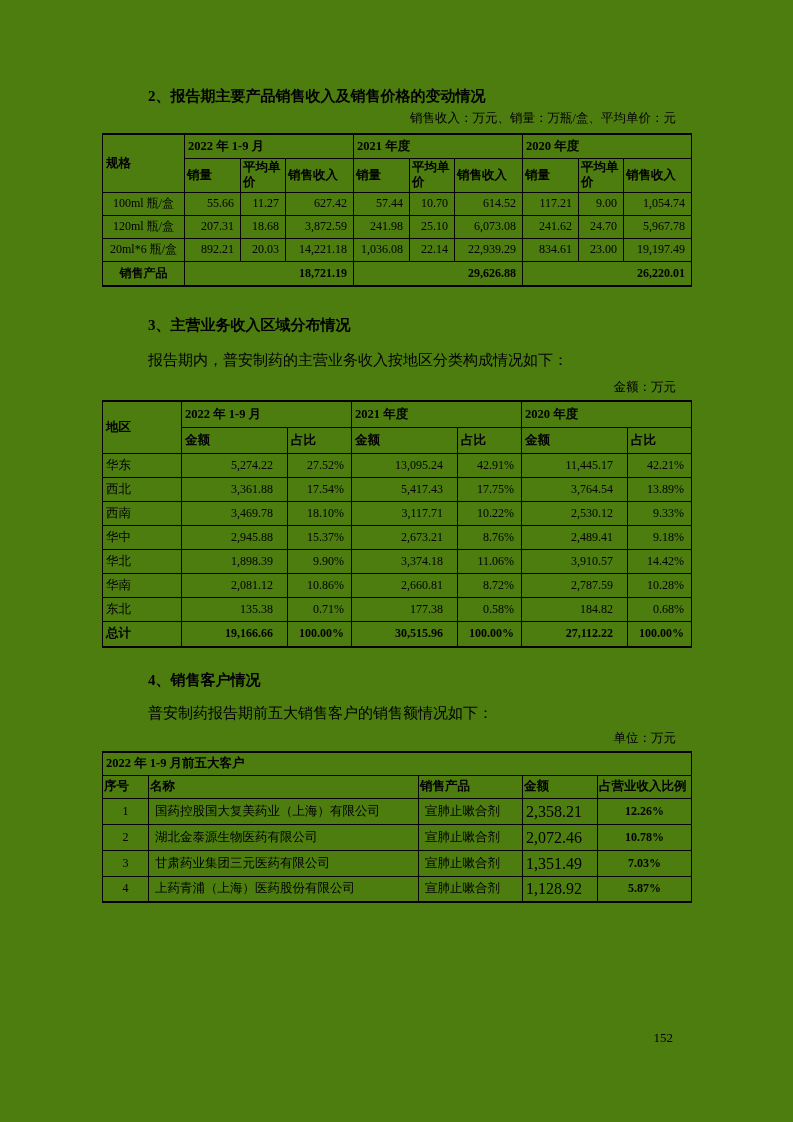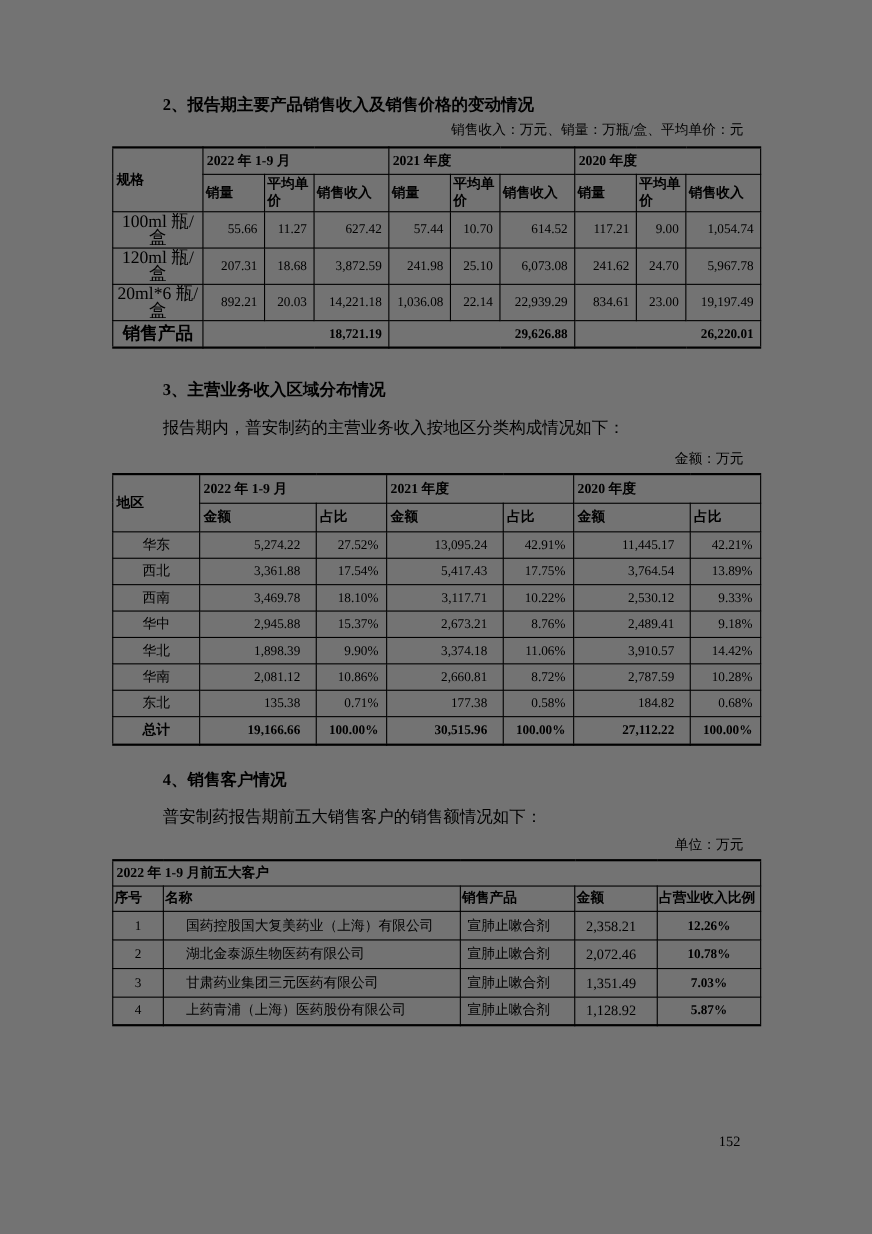--- a/index.html
+++ b/index.html
@@ -1,56 +1,56 @@
 <!DOCTYPE html>
 <html><head>
 <meta charset="utf-8">
 <style>
   html, body { margin: 0; padding: 0; background: #ffffff; }
   .page {
-    width: 793px; height: 1122px; position: relative; background: #737373;
+    width: 793px; height: 1122px; position: relative; background: #4d7c0f;
     color: #000; font-family: "Liberation Serif", serif;
     box-sizing: border-box; padding: 86px 102px 0 102px; overflow: hidden;
   }
   .heading { font-size: 15px; font-weight: bold; line-height: 20px; margin: 0; padding: 0 16px; text-indent: 2em; }
   .para { font-size: 15px; line-height: 30px; text-align: justify; text-indent: 2em; margin: 0; padding: 0 14px 0 16px; }
   .unit-note { font-size: 12.5px; line-height: 17px; text-align: right; padding-right: 15px; }
 
   table {
     width: 100%; border-collapse: collapse; table-layout: fixed; font-size: 12.5px;
     border-top: 2px solid #000; border-bottom: 2px solid #000;
   }
   th, td { border: 1px solid #000; padding: 1px 3px; vertical-align: middle; overflow: hidden; box-sizing: border-box; }
   th { font-weight: bold; text-align: left; line-height: 15px; }
   td { line-height: 15px; }
 
-  .spec   { text-align: center; font-size: 16px; }
-  .region { text-align: center; }
+  .spec   { text-align: center; font-size: 12px; }
+  .region { text-align: left; }
   .num    { text-align: right; padding-right: 6px; font-size: 12px; }
   .amt    { text-align: right; padding-right: 14px; font-size: 12px; }
   .pct    { text-align: right; padding-right: 7px; font-size: 12px; }
   tr.total td { font-weight: bold; }
 
   .tbl1 .hr1 th { height: 24px; }
   .tbl1 .hr2 th { height: 34px; padding: 1px 2px; }
   .tbl1 td { height: 23px; }
   .tbl1 tr.total td { height: 25px; }
 
   .tbl2 .hr1 th { height: 26px; }
   .tbl2 .hr2 th { height: 26px; }
   .tbl2 td { height: 24px; }
   .tbl2 tr.total td { height: 26px; }
 
   .tbl3 .title-row th { height: 23px; }
   .tbl3 .hr2 th { height: 23px; padding: 1px 1px; }
   .tbl3 td { height: 26px; }
   .tbl3 .no { text-align: center; font-size: 12px; }
-  .tbl3 .name { text-align: left; padding-left: 20px; }
+  .tbl3 .name { text-align: left; padding-left: 6px; }
   .tbl3 .product { text-align: left; padding-left: 6px; }
-  .tbl3 .amount { text-align: center; padding-right: 12px; font-size: 13px; }
+  .tbl3 .amount { text-align: left; padding-right: 12px; font-size: 16px; }
   .tbl3 .ratio { text-align: center; font-size: 12px; font-weight: bold; }
 
   .sp-para2 { margin-top: 26px; }
   .sp-note1 { margin-top: 4px; }
   .sp-tbl1 { margin-top: 6px; }
   .sp-head3 { margin-top: 28px; }
   .sp-para3 { margin-top: 10px; }
   .sp-note2 { margin-top: 4px; }
   .sp-tbl2 { margin-top: 4px; }
   .sp-head4 { margin-top: 22px; }

